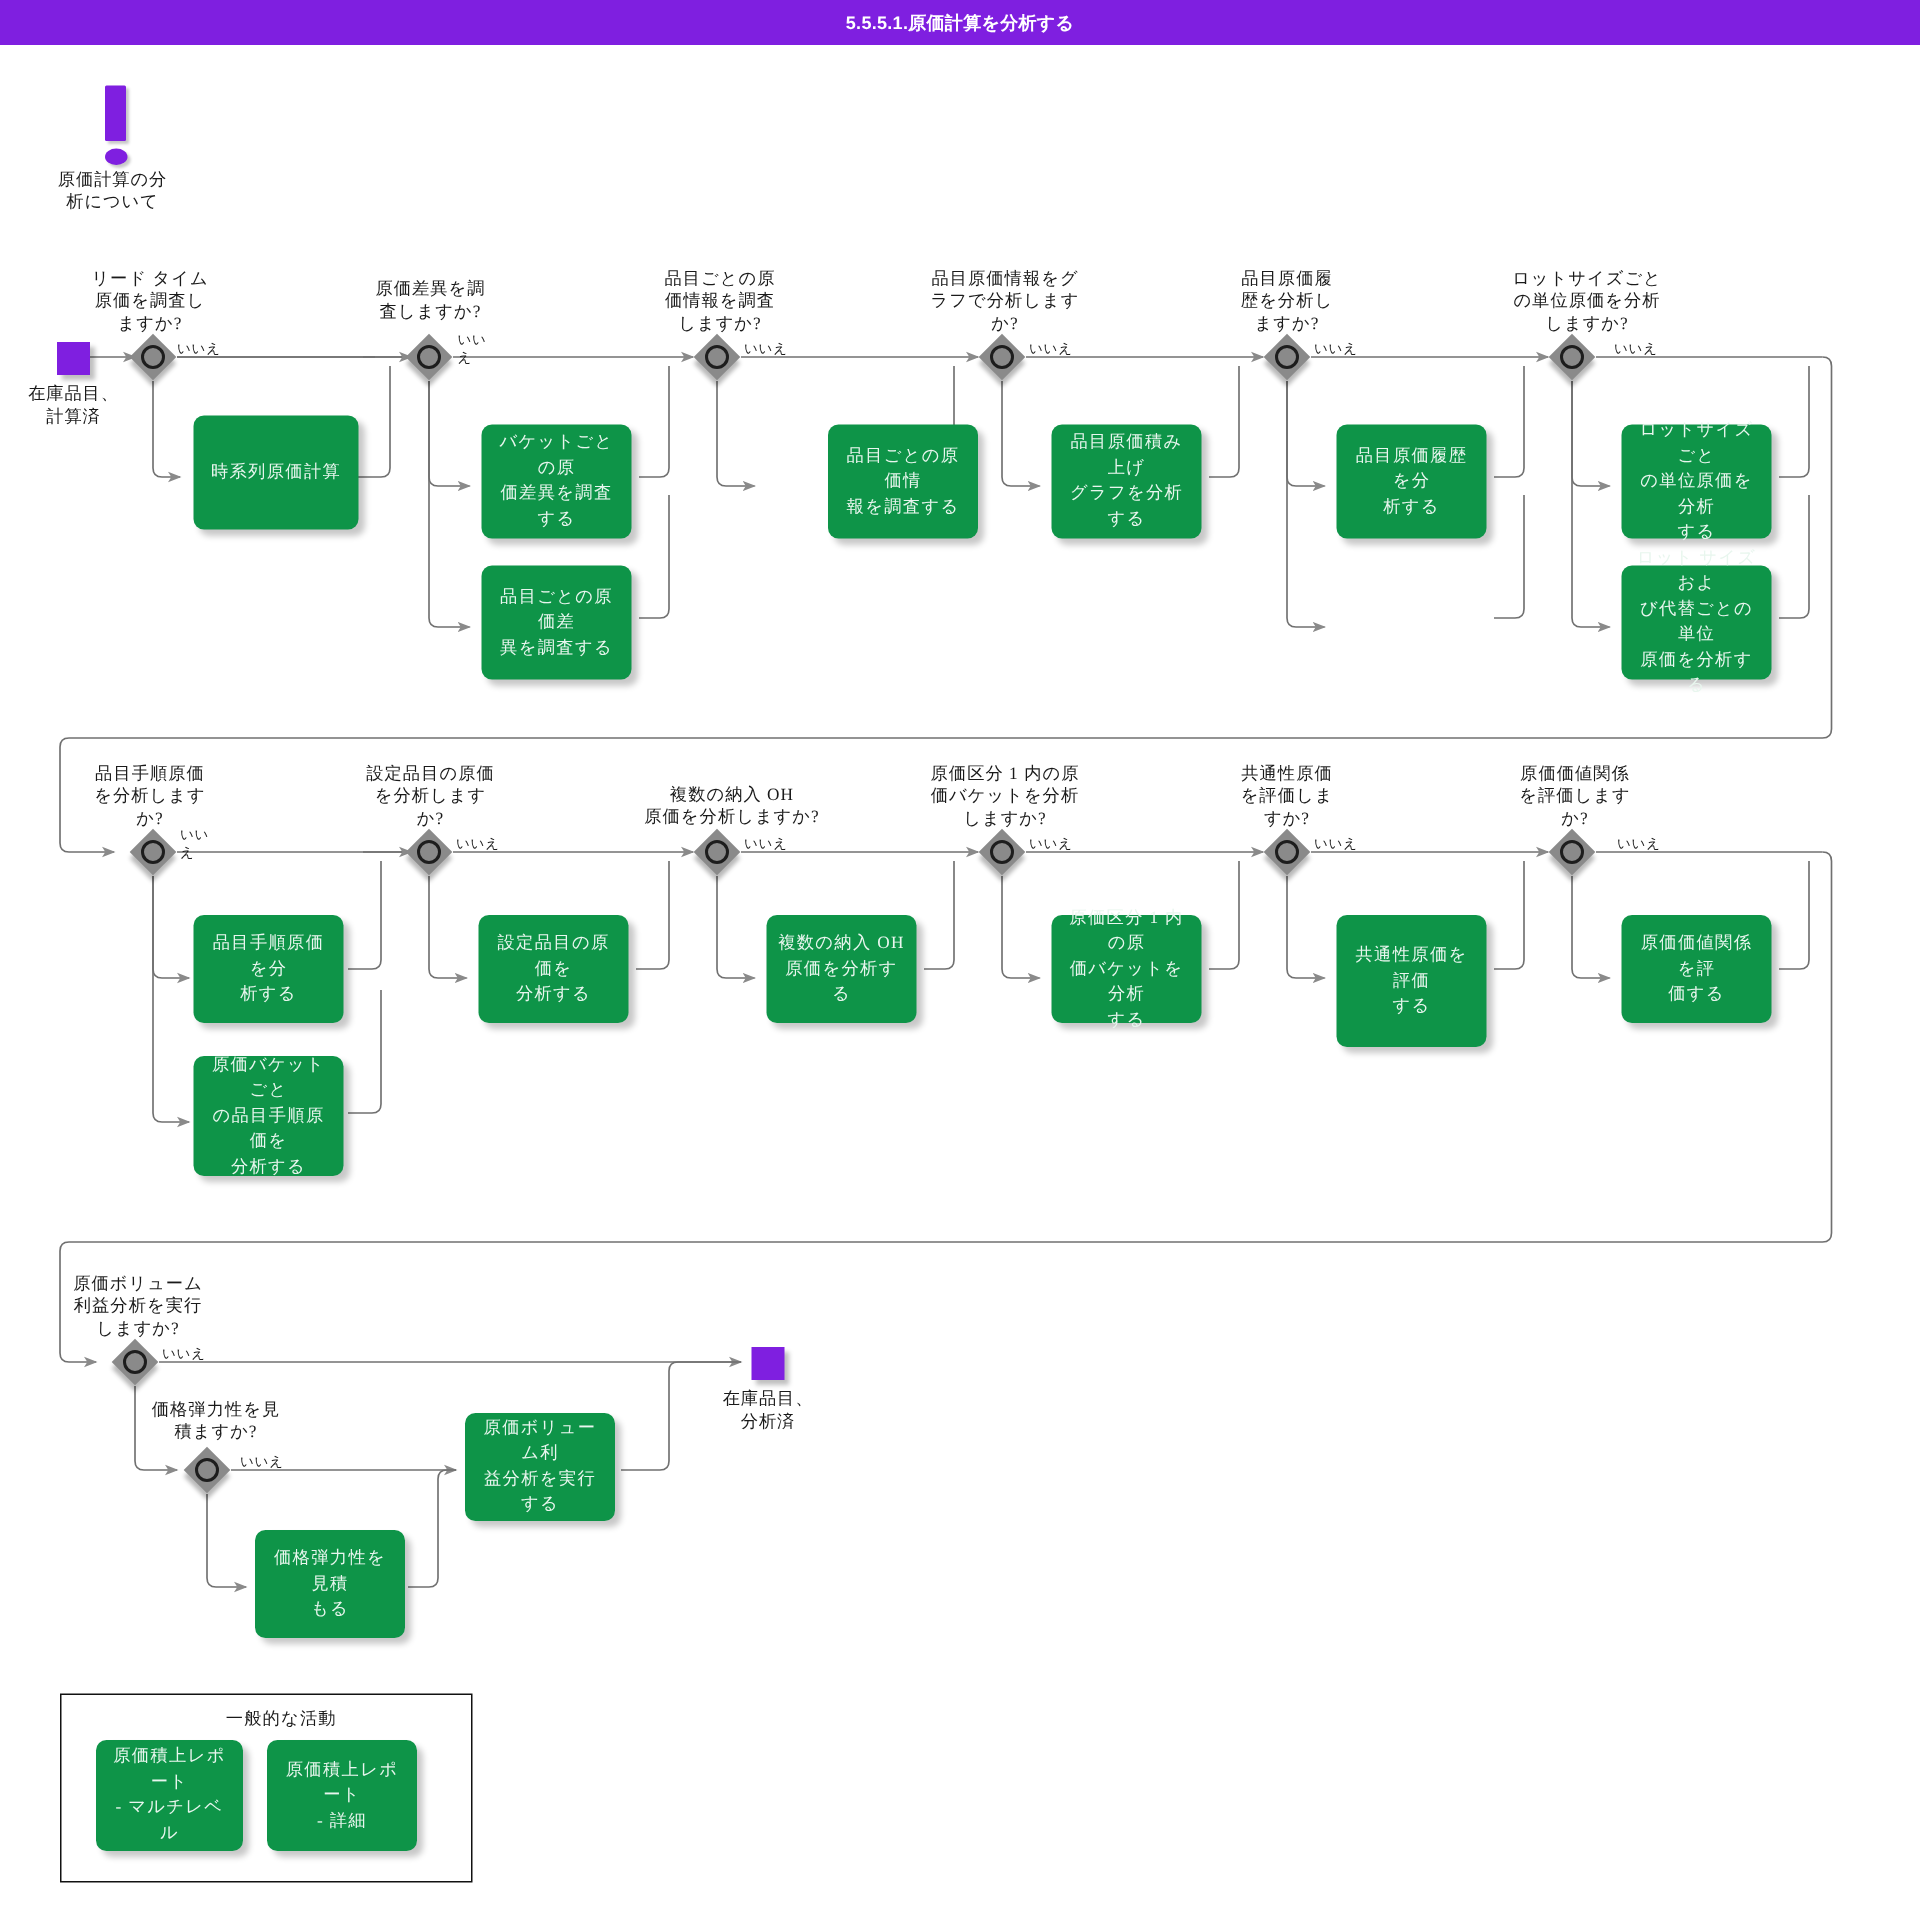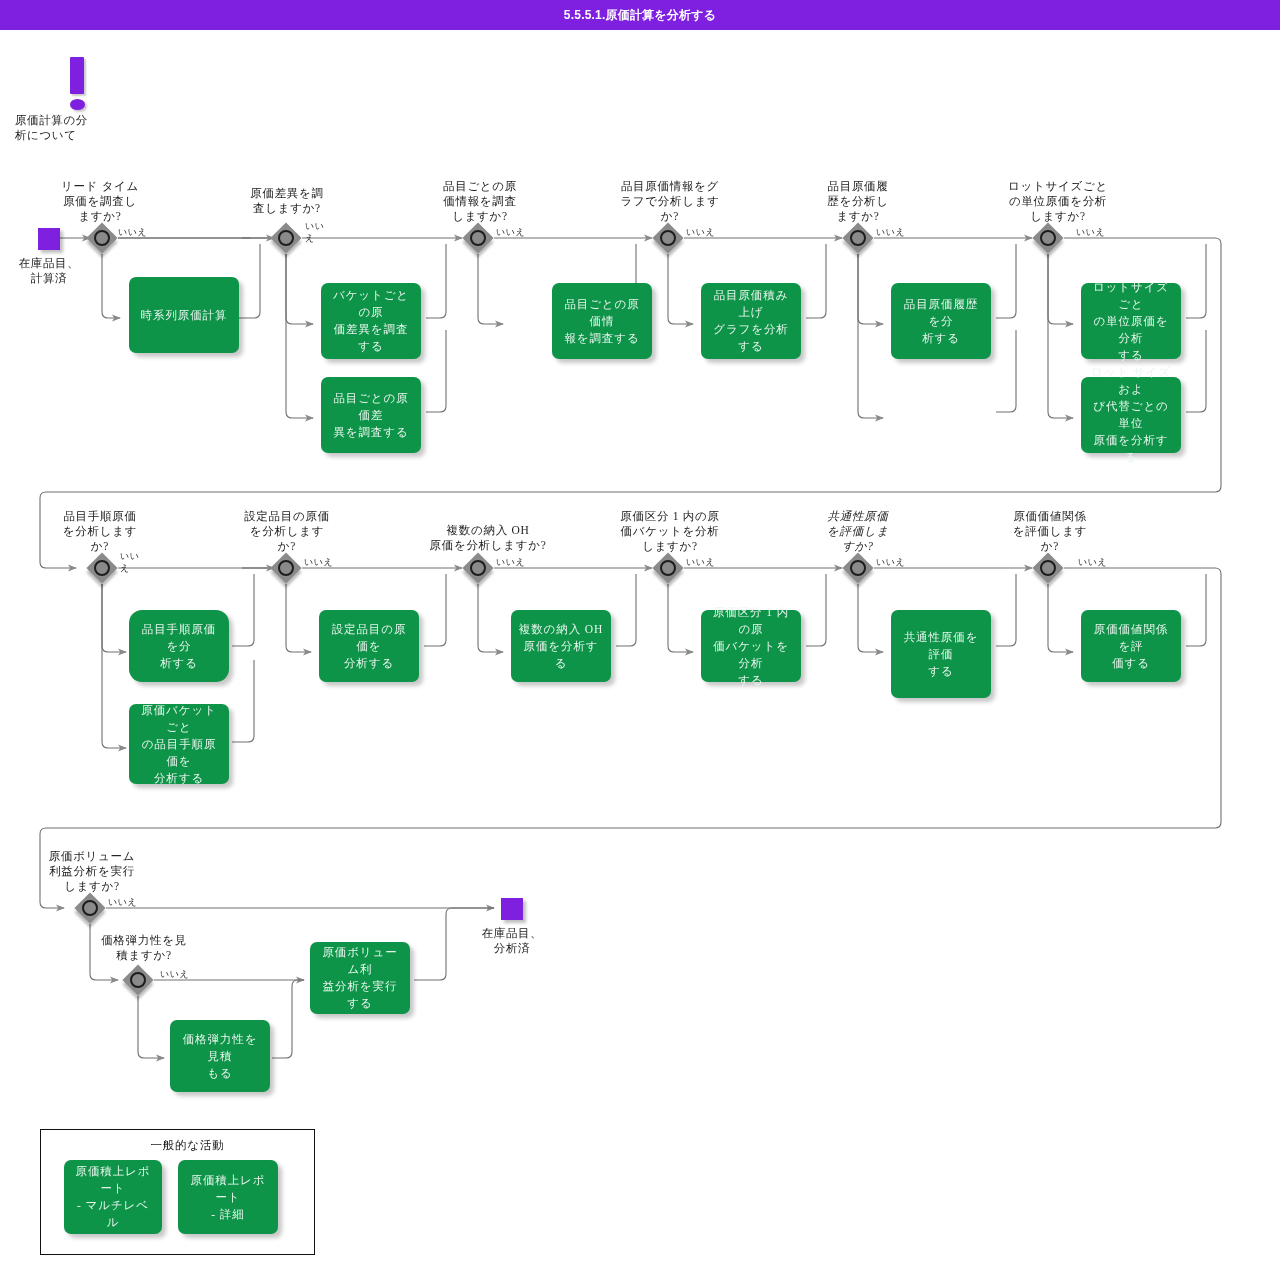--- a/index.html
+++ b/index.html
@@ -26,21 +26,21 @@
   .note-wrap{position:absolute;}
   .bang-bar{
     position:absolute;width:14px;height:37px;background:#7f1fe0;border-radius:1px;
     box-shadow:2px 2px 2px rgba(0,0,0,.22);
   }
   .bang-dot{
     position:absolute;width:15px;height:11px;background:#7f1fe0;border-radius:50%;
     box-shadow:2px 2px 2px rgba(0,0,0,.22);
   }
   .note-label{
-    position:absolute;width:120px;
+    position:absolute;width:120px;text-align:center;
     font-size:11.5px;color:#1a1a1a;line-height:15px;letter-spacing:.6px;
   }
 
   
   .term{
     position:absolute;width:22px;height:22px;background:#7f1fe0;
     box-shadow:3px 3px 3px rgba(0,0,0,.25);
   }
   .term-label{
     position:absolute;width:110px;text-align:center;
@@ -245,21 +245,21 @@
   <div class="dec-no" style="left:1076px;top:226px;width:40px;">いいえ</div>
   <div class="act" style="left:1081px;top:283px;width:100px;height:76px;">ロットサイズごと<br>の単位原価を分析<br>する</div>
   <div class="act" style="left:1081px;top:377px;width:100px;height:76px;">ロット サイズおよ<br>び代替ごとの単位<br>原価を分析する</div>
 
   <div class="dec" style="left:88px;top:554px;">
     <div class="dia"></div>
     <div class="ring"></div>
   </div>
   <div class="dec-q" style="left:46px;top:509px;width:108px;">品目手順原価<br>を分析します<br>か?</div>
   <div class="dec-no" style="left:120px;top:550px;width:26px;">いい<br>え</div>
-  <div class="act" style="left:129px;top:610px;width:100px;height:72px;border-radius:13px;">品目手順原価を分<br>析する</div>
+  <div class="act" style="left:129px;top:610px;width:100px;height:72px;">品目手順原価を分<br>析する</div>
   <div class="act" style="left:129px;top:704px;width:100px;height:80px;">原価バケットごと<br>の品目手順原価を<br>分析する</div>
 
   <div class="dec" style="left:272px;top:554px;">
     <div class="dia"></div>
     <div class="ring"></div>
   </div>
   <div class="dec-q" style="left:229px;top:509px;width:116px;">設定品目の原価<br>を分析します<br>か?</div>
   <div class="dec-no" style="left:304px;top:556px;width:40px;">いいえ</div>
   <div class="act" style="left:319px;top:610px;width:100px;height:72px;">設定品目の原価を<br>分析する</div>
 
@@ -276,21 +276,21 @@
     <div class="ring"></div>
   </div>
   <div class="dec-q" style="left:608px;top:509px;width:124px;">原価区分 1 内の原<br>価バケットを分析<br>しますか?</div>
   <div class="dec-no" style="left:686px;top:556px;width:40px;">いいえ</div>
   <div class="act" style="left:701px;top:610px;width:100px;height:72px;">原価区分 1 内の原<br>価バケットを分析<br>する</div>
 
   <div class="dec" style="left:844px;top:554px;">
     <div class="dia"></div>
     <div class="ring"></div>
   </div>
-  <div class="dec-q" style="left:808px;top:509px;width:100px;font-style:italic;">共通性原価<br>を評価しま<br>すか?</div>
+  <div class="dec-q" style="left:808px;top:509px;width:100px;">共通性原価<br>を評価しま<br>すか?</div>
   <div class="dec-no" style="left:876px;top:556px;width:40px;">いいえ</div>
   <div class="act" style="left:891px;top:610px;width:100px;height:88px;">共通性原価を評価<br>する</div>
 
   <div class="dec" style="left:1034px;top:554px;">
     <div class="dia"></div>
     <div class="ring"></div>
   </div>
   <div class="dec-q" style="left:996px;top:509px;width:108px;">原価価値関係<br>を評価します<br>か?</div>
   <div class="dec-no" style="left:1078px;top:556px;width:40px;">いいえ</div>
   <div class="act" style="left:1081px;top:610px;width:100px;height:72px;">原価価値関係を評<br>価する</div>

